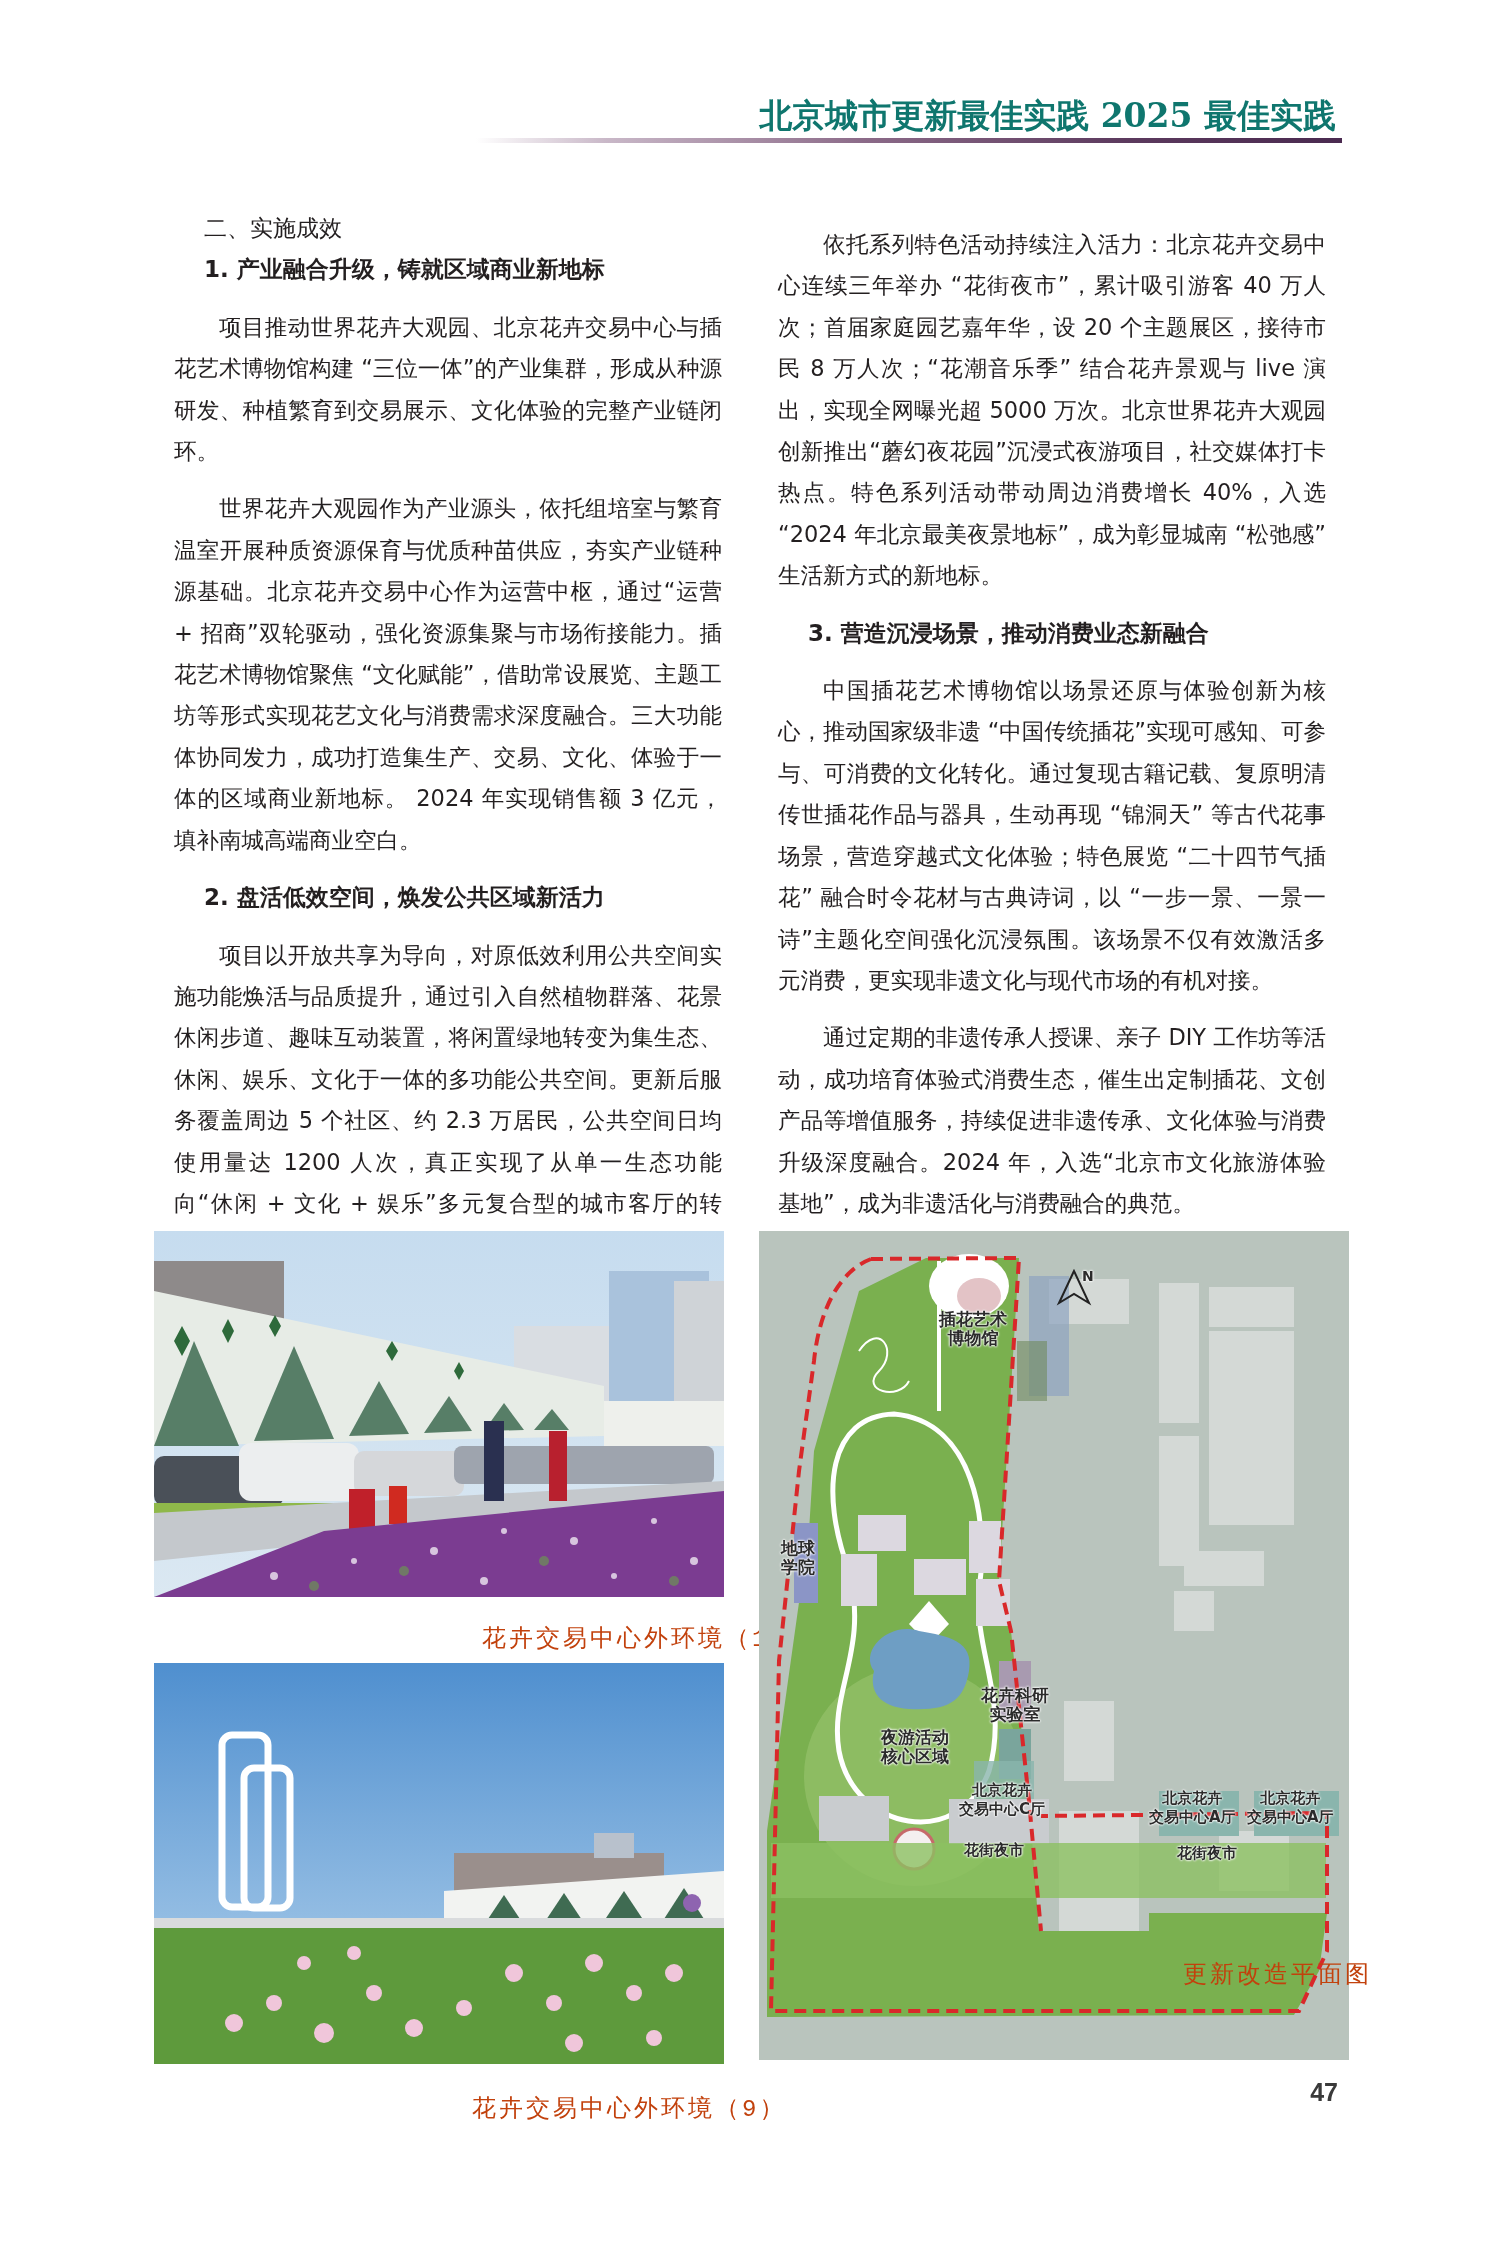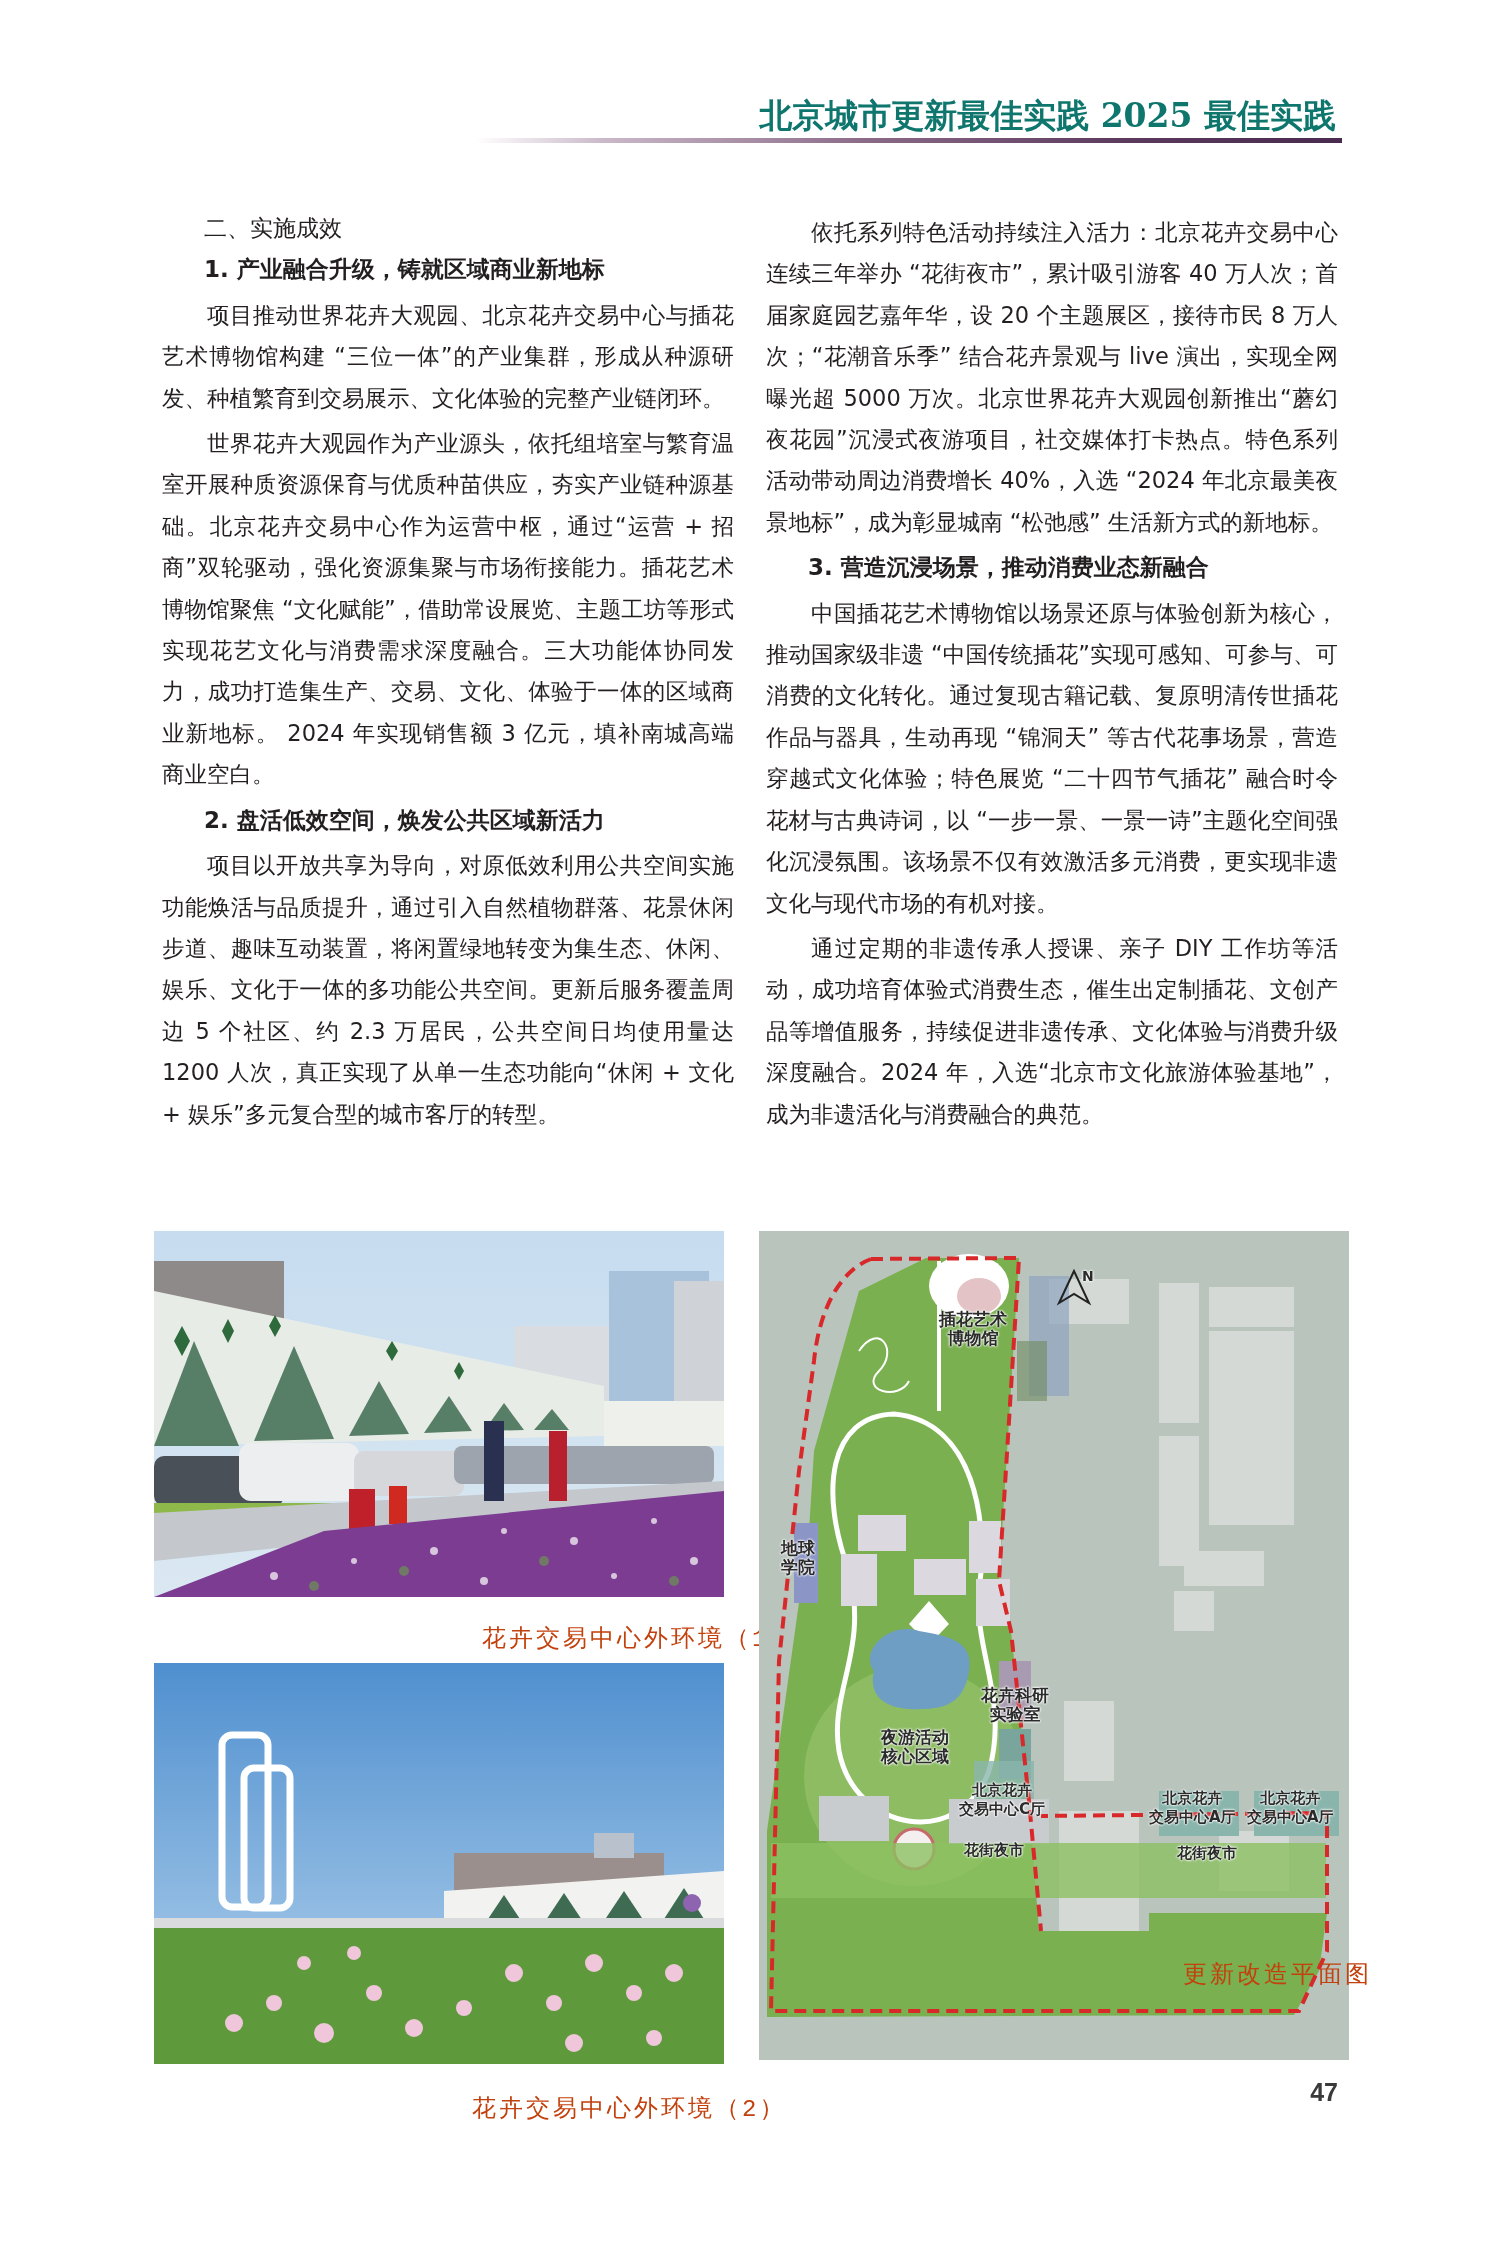--- a/index.html
+++ b/index.html
@@ -5,21 +5,21 @@
   html, body { margin: 0; padding: 0; background: #ffffff; }
   body { width: 1496px; height: 2241px; position: relative; overflow: hidden;
          font-family: "DejaVu Sans", "Liberation Sans", sans-serif; color: #231f20; }
   .header-title { position: absolute; right: 160px; top: 94px; font-family: "DejaVu Serif", "Liberation Serif", serif;
                   font-weight: bold; font-size: 33px; color: #0f766e; letter-spacing: 0px; white-space: nowrap; margin-left: 48px; }
   .header-rule { position: absolute; left: 476px; top: 138px; width: 866px; height: 5px;
                  background: linear-gradient(to right, rgba(255,255,255,0) 0%, #c9b8c8 15%, #8b6a88 45%, #5c3a5e 75%, #4a2a50 100%); }
   .col { position: absolute; top: 208px; width: 580px; font-size: 22.5px; line-height: 41.4px; }
   .col-left { left: 158px; }
   .col-right { left: 762px; }
-  .col p { margin: 4px; text-indent: 2em; text-align: justify; text-justify: inter-character; }
+  .col p { margin: 16px; text-indent: 2em; text-align: justify; text-justify: inter-character; }
   .col h2 { margin: 0; font-size: 23px; font-weight: normal; line-height: 41.4px; text-indent: 2em; }
   .col h3 { margin: 0; font-size: 23px; font-weight: bold; line-height: 41.4px; text-indent: 2em; }
   .figure { position: absolute; overflow: hidden; }
   .caption { position: absolute; font-family: Liberation Mono, monospace; font-size: 24px;
              letter-spacing: 3px; color: #c2410c; white-space: nowrap; }
   .page-number { position: absolute; right: 158px; top: 2078px; font-family: "Liberation Sans", sans-serif;
                  font-weight: bold; font-size: 25px; color: #3a3a3a; }
   .map-label { position: absolute; font-size: 17px; line-height: 19px; color: #2b2b2b; text-align: center;
                font-weight: bold; text-shadow: 0 0 2px #fff, 0 0 2px #fff, 0 0 3px #fff; white-space: nowrap; }
 </style>
@@ -151,21 +151,21 @@
       <circle cx="480" cy="330" r="8"></circle>
         <circle cx="520" cy="310" r="9"></circle>
         <circle cx="200" cy="290" r="7"></circle>
       <circle cx="150" cy="300" r="7"></circle>
         <circle cx="420" cy="380" r="9"></circle>
         <circle cx="500" cy="375" r="8"></circle>
     </g>
     <circle cx="538" cy="240" r="9" fill="#8e64b0"></circle>
   </svg>
 </div>
-<div class="caption" style="left:472px; top:2092px;">花卉交易中心外环境（2）</div>
+<div class="caption" style="left:472px; top:2092px;">花卉交易中心外环境（9）</div>
 
 <div class="figure" style="left:759px; top:1231px; width:590px; height:829px;">
   <svg width="590" height="829" viewBox="0 0 590 829" preserveAspectRatio="none">
     <rect width="590" height="829" fill="#b9c4bd"></rect>
 
     <g fill="#d7dcd9" opacity="0.9">
       <rect x="290" y="48" width="80" height="45"></rect>
       <rect x="400" y="52" width="40" height="140"></rect>
       <rect x="450" y="56" width="85" height="40"></rect>
         <rect x="450" y="100" width="85" height="40"></rect>

